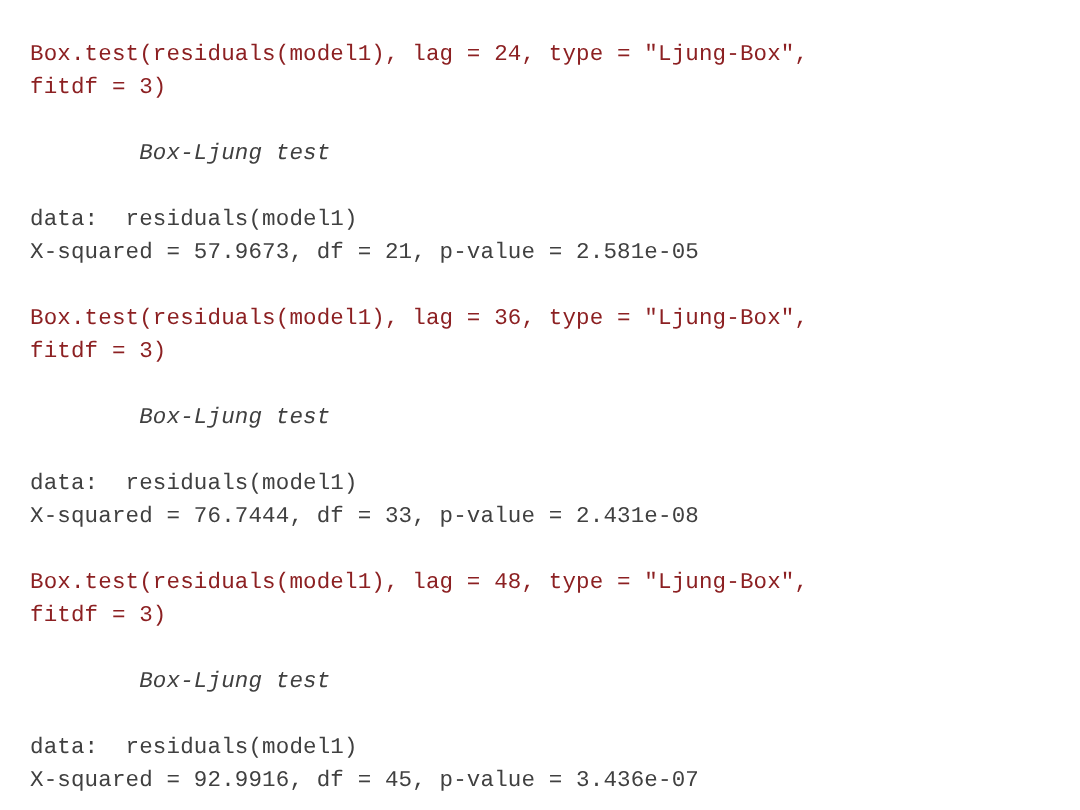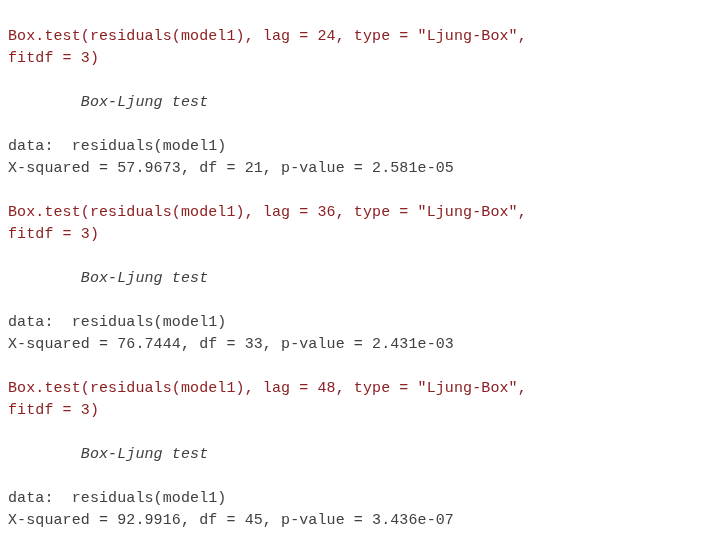--- a/index.html
+++ b/index.html
@@ -13,21 +13,21 @@
     overflow: hidden;
     font-family: "Liberation Mono", "DejaVu Sans Mono", monospace;
   }
   #console {
     position: absolute;
     left: 0;
     top: 0;
     width: 720px;
     height: 540px;
     background: #ffffff;
-    padding: 26px 0 0 8px;
+    padding: 26px 0 0 20px;
     box-sizing: border-box;
   }
   .block {
     margin: 0;
   }
   .line {
     font-size: 15px;
     line-height: 22px;
     height: 22px;
     white-space: pre;
@@ -68,21 +68,21 @@
 
   <div class="blank"> </div>
 
   <div class="block">
     <div class="line cmd">Box.test(residuals(model1), lag = 36, type = "Ljung-Box",</div>
     <div class="line cmd">fitdf = 3)</div>
     <div class="blank"> </div>
     <div class="line out heading">        Box-Ljung test</div>
     <div class="blank"> </div>
     <div class="line out">data:  residuals(model1)</div>
-    <div class="line out">X-squared = 76.7444, df = 33, p-value = 2.431e-03</div>
+    <div class="line out">X-squared = 76.7444, df = 33, p-value = 2.431e-08</div>
   </div>
 
   <div class="blank"> </div>
 
   <div class="block">
     <div class="line cmd">Box.test(residuals(model1), lag = 48, type = "Ljung-Box",</div>
     <div class="line cmd">fitdf = 3)</div>
     <div class="blank"> </div>
     <div class="line out heading">        Box-Ljung test</div>
     <div class="blank"> </div>

